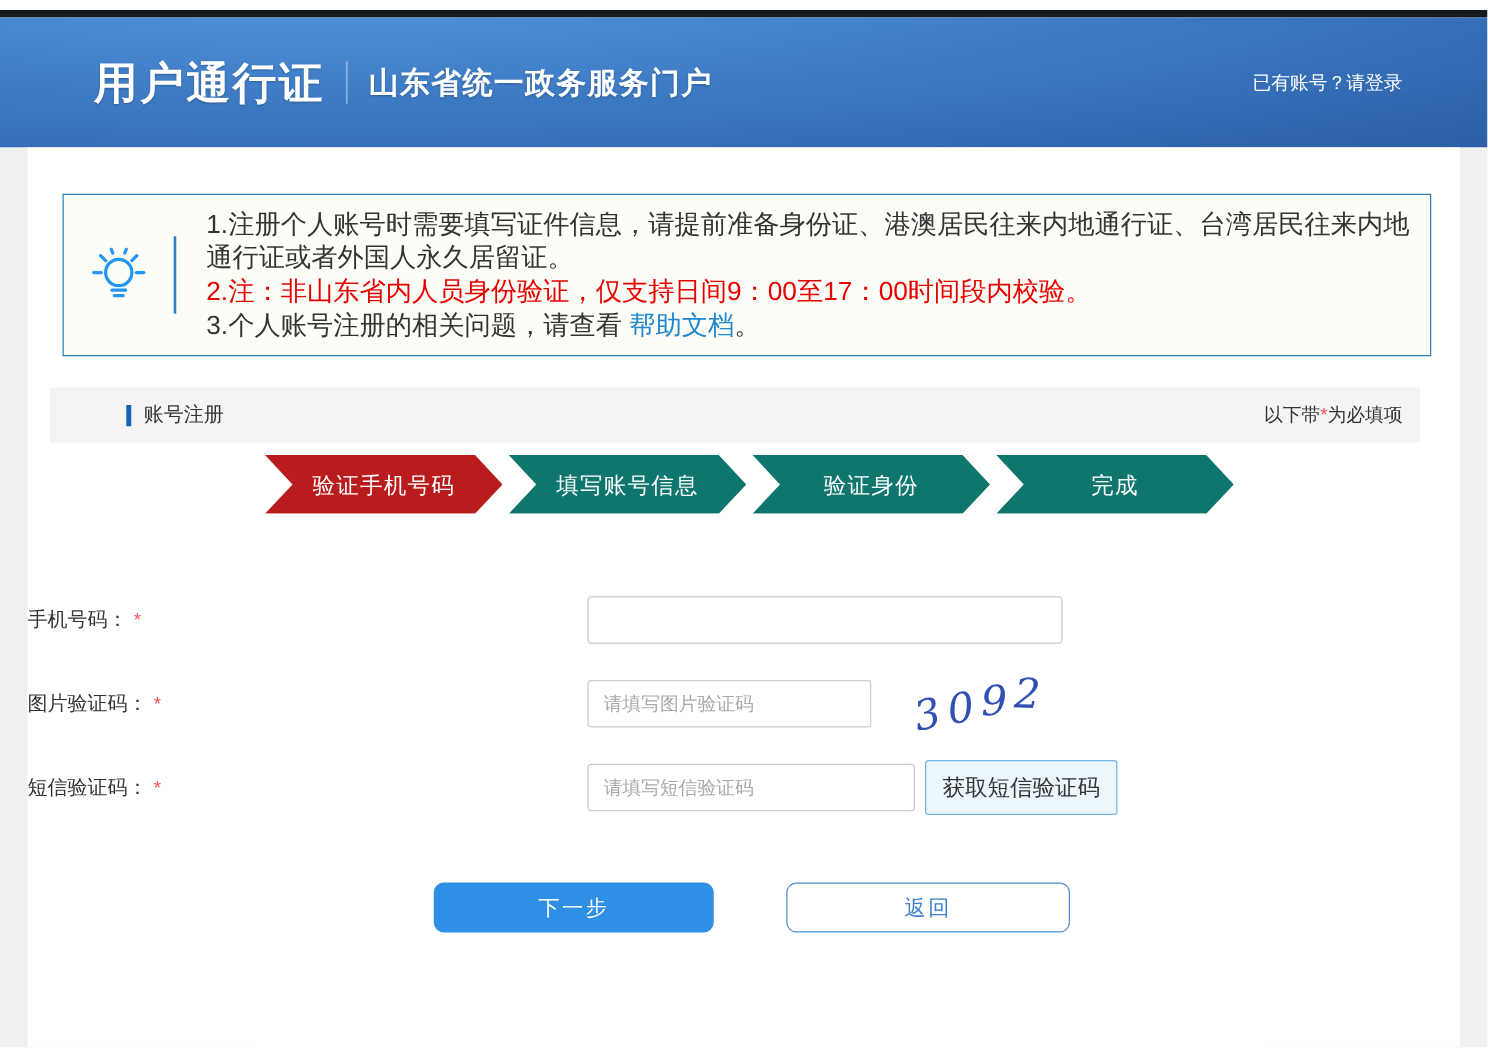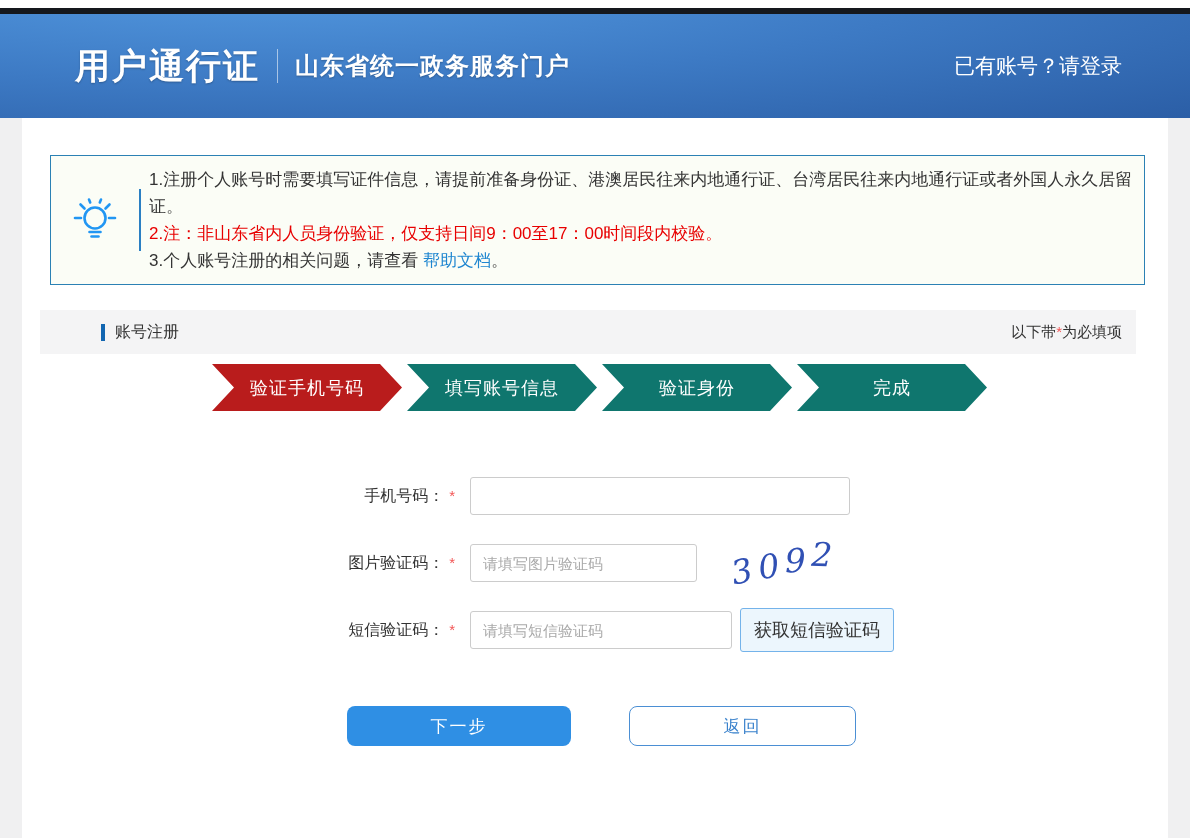--- a/index.html
+++ b/index.html
@@ -13,33 +13,33 @@
   .header {
     height:104px;
     background: radial-gradient(ellipse at 22% -30%, #5399e0 0%, #3d7ac4 52%, #2b5ea6 100%);
     display:flex; align-items:center; justify-content:space-between;
     padding:0 68px 0 48px;
   }
   .brand { display:flex; align-items:center; color:#fff; text-shadow:0 1px 2px rgba(0,0,0,.25); }
   .brand-title { font-size:35px; font-weight:bold; letter-spacing:2px;margin-left:27px; }
   .brand-divider { width:1px; height:34px; background:rgba(255,255,255,.55); margin:0 17px; }
   .brand-subtitle { font-size:24px; font-weight:bold; letter-spacing:1px; }
-  .login-link { color:#fff; font-size:21px; cursor:pointer; }
+  .login-link { color:#fff; font-size:15px; cursor:pointer; }
   
   .main { background:#f0f0f1; height:720px; }
   .card { margin:0 22px; height:100%; background:#fff; padding-top:37px; }
   
   .notice-box {
     margin:0 23px 0 28px; height:130px;
     border:1px solid #2b81b4; background:#fbfdf6;
     display:flex; align-items:center;
   }
   .notice-icon-wrap { width:88px; display:flex; justify-content:center; flex:0 0 88px; }
   .notice-divider { width:2px; height:62px; background:#2b7fc3; flex:0 0 2px; }
-  .notice-lines { padding-left:8px; font-size:17px; line-height:27px; color:#333; }
+  .notice-lines { padding-left:24px; font-size:21px; line-height:27px; color:#333; }
   .notice-line.red { color:#e80000; }
   .help-link { color:#1f86d0; cursor:pointer; }
   
   .section-bar {
     margin:25px 32px 0 18px; height:44px; background:#f4f4f5;
     display:flex; align-items:center; justify-content:space-between; padding:0 14px;
   }
   .section-title { display:flex; align-items:center; font-size:16px; color:#333;margin-left:47px; }
   .section-title-bar { width:4px; height:17px; background:#1266b1; margin-right:10px; }
   .required-note { font-size:15px; color:#333; }
@@ -49,21 +49,21 @@
   .step {
     width:190px; height:47px; background:#0f766e; color:#fff; font-size:18px;
     display:flex; align-items:center; justify-content:center;
     clip-path:polygon(0 0, calc(100% - 22px) 0, 100% 50%, calc(100% - 22px) 100%, 0 100%, 22px 50%);
     letter-spacing:1px;
   }
   .step.active { background:#b91c1c; }
   
   .form { margin-top:66px; }
   .form-row { display:flex; align-items:center; margin-bottom:29px; height:38px; }
-  .form-label { width:433px; text-align:right; font-size:16px; color:#333; flex:0 0 433px; }
+  .form-label { width:433px; font-size:16px; color:#333; flex:0 0 433px; }
   .form-label .required-star { margin-left:5px; font-size:15px; }
   .input {
     height:38px; border:1px solid #cccccc; border-radius:3px;
     padding:0 12px; font-size:15px; color:#333; margin-left:15px; outline:none;
   }
   .input::placeholder { color:#a9a9a9; }
   .input-phone { width:380px; }
   .input-captcha { width:227px; }
   .input-sms { width:262px; }
   .captcha-img {

